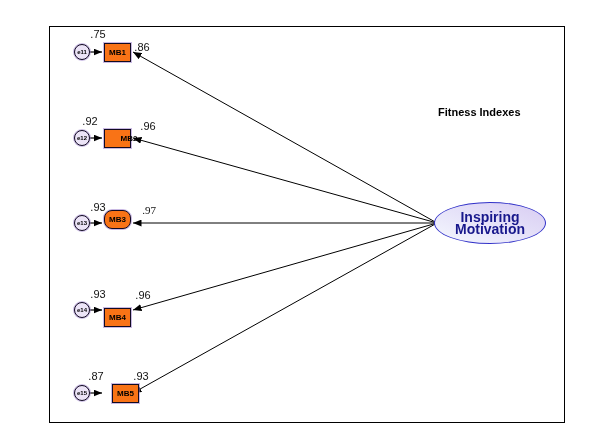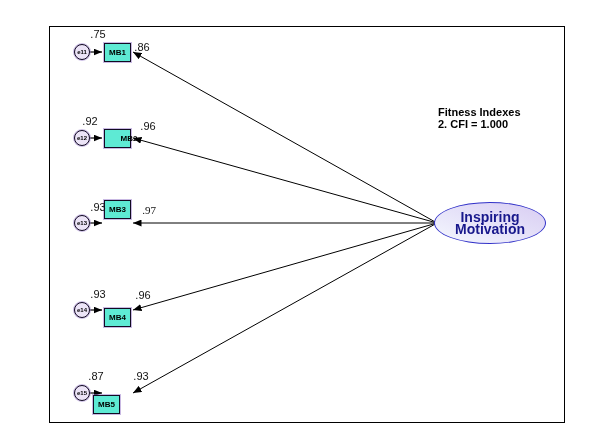--- a/index.html
+++ b/index.html
@@ -21,21 +21,21 @@
   }
   #wires {
     position: absolute;
     left: 0; top: 0;
     width: 601px; height: 436px;
     z-index: 1;
   }
   .ind-box {
     position: absolute;
     width: 27px; height: 19px;
-    background: #5eead4;
+    background: #f97316;
     border: 1.5px solid #120b22;
     box-shadow: 0 0 0 1px rgba(156,128,204,0.55);
     box-sizing: border-box;
     z-index: 2;
     display: flex; align-items: center; justify-content: center;
   }
   .ind-box span {
     font-size: 8px; font-weight: bold; color: #000000; letter-spacing: 0;
   }
   .err-circle {
@@ -124,46 +124,45 @@
     </div>
   <div class="ind-box" style="left:104px; top:129px;padding-left:23px;">
       <span>MB2</span>
     </div>
   <div class="var-label" style="left:78px; top:116px;">.92</div>
   <div class="load-label" style="left:136px; top:121px;">.96</div>
 
   <div class="err-circle" style="left:74px; top:215px;">
       <span>e13</span>
     </div>
-  <div class="ind-box" style="left:104px; top:200px;">
+  <div class="ind-box" style="left:104px; top:210px;border-radius:8px;">
       <span>MB3</span>
     </div>
   <div class="var-label" style="left:86px; top:202px;">.93</div>
   <div class="load-label" style="left:137px; top:205px;font-family:Liberation Serif, serif;">.97</div>
 
   <div class="err-circle" style="left:74px; top:302px;">
       <span>e14</span>
     </div>
   <div class="ind-box" style="left:104px; top:308px;">
       <span>MB4</span>
     </div>
   <div class="var-label" style="left:86px; top:289px;">.93</div>
   <div class="load-label" style="left:131px; top:290px;">.96</div>
 
   <div class="err-circle" style="left:74px; top:385px;">
       <span>e15</span>
     </div>
-  <div class="ind-box" style="left:93px; top:384px;margin-top:11px;">
+  <div class="ind-box" style="left:112px; top:384px;">
       <span>MB5</span>
     </div>
   <div class="var-label" style="left:84px; top:371px;">.87</div>
   <div class="load-label" style="left:129px; top:371px;">.93</div>
 
   <div id="latent-ellipse">
     <div class="ell-line">Inspiring</div>
     <div class="ell-line">Motivation</div>
   </div>
 
   <div id="fitness-block">
     <div>Fitness Indexes</div>
-    <div>2. CFI = 1.000</div>
   </div>
 </div>
 
 </body></html>

